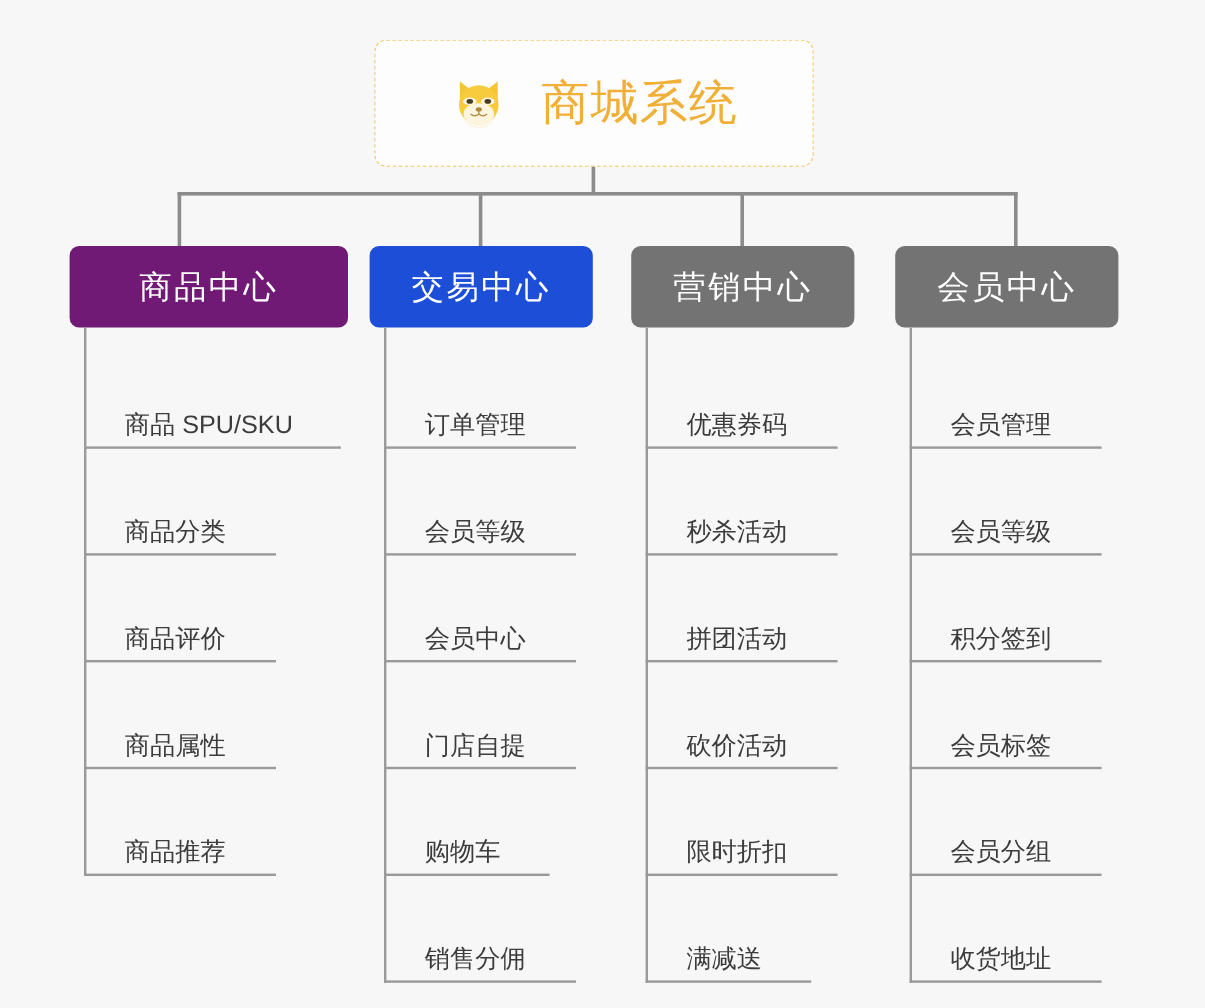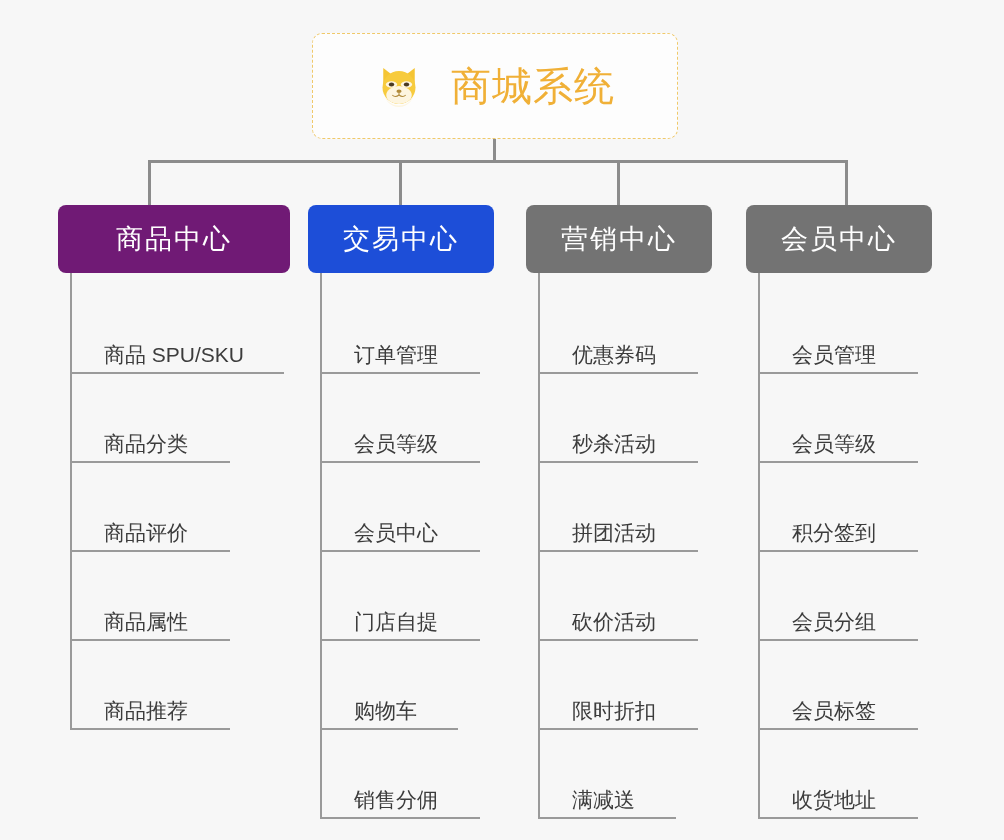--- a/index.html
+++ b/index.html
@@ -260,27 +260,27 @@
       </div>
       <div class="leaf">
         <span class="leaf-label">会员等级</span>
         <span class="leaf-rule" style="width:160px;"></span>
       </div>
       <div class="leaf">
         <span class="leaf-label">积分签到</span>
         <span class="leaf-rule" style="width:160px;"></span>
       </div>
       <div class="leaf">
+        <span class="leaf-label">会员标签</span>
+        <span class="leaf-rule" style="width:160px;"></span>
+      </div>
+      <div class="leaf">
         <span class="leaf-label">会员分组</span>
         <span class="leaf-rule" style="width:160px;"></span>
       </div>
       <div class="leaf">
-        <span class="leaf-label">会员标签</span>
-        <span class="leaf-rule" style="width:160px;"></span>
-      </div>
-      <div class="leaf">
         <span class="leaf-label">收货地址</span>
         <span class="leaf-rule" style="width:160px;"></span>
       </div>
     </div>
   </div>
 
 </div>
 
 </body></html>

